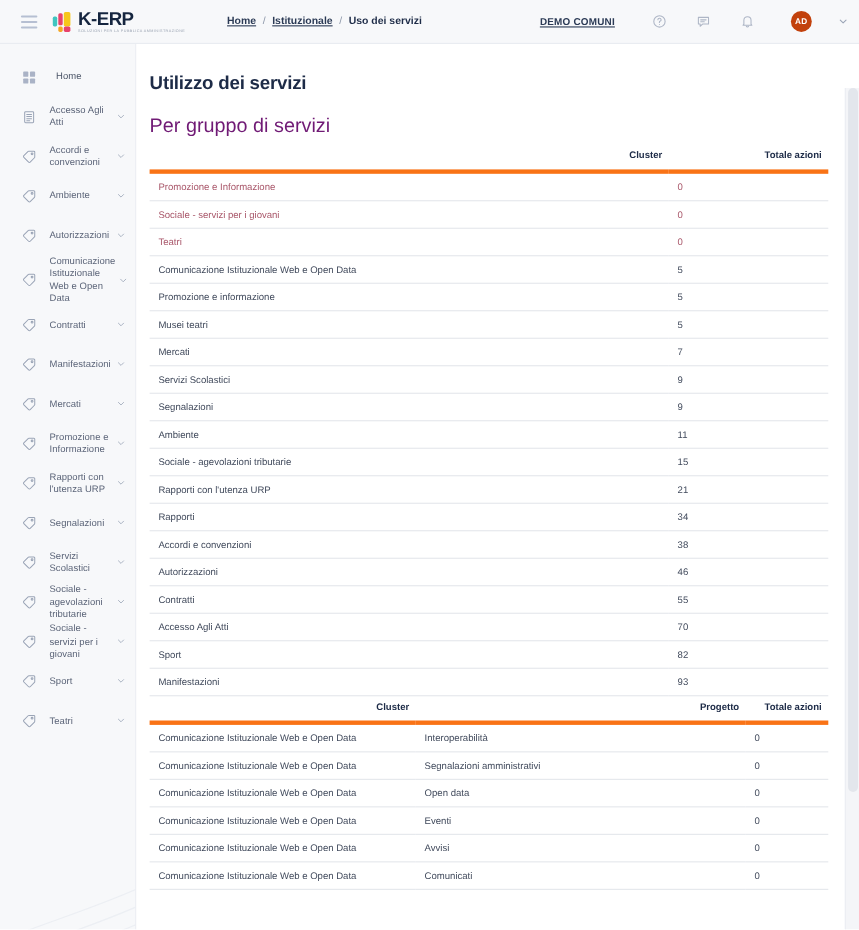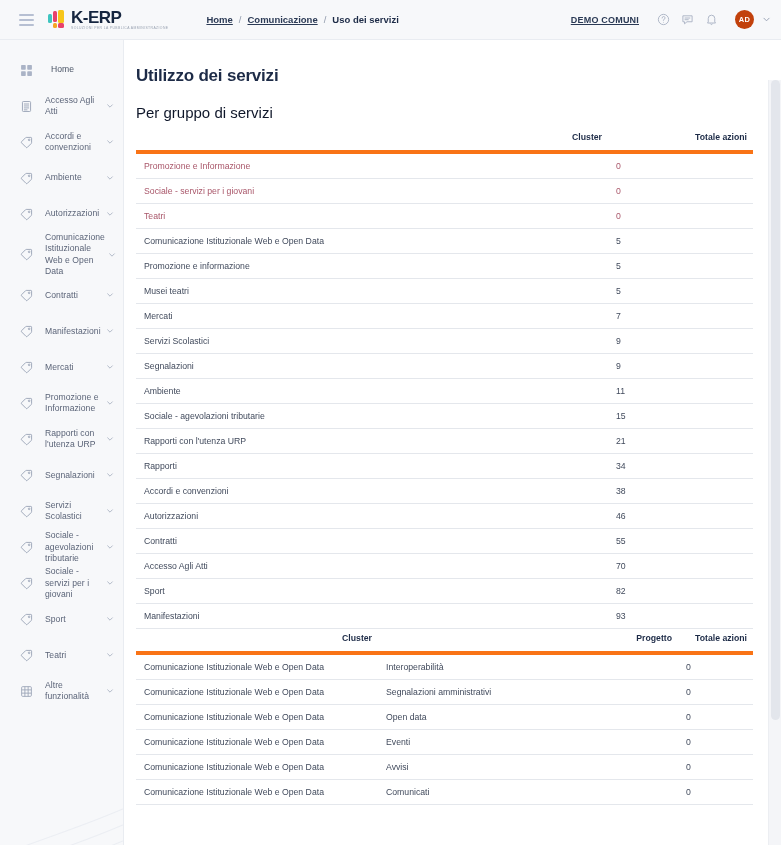--- a/index.html
+++ b/index.html
@@ -15,38 +15,38 @@
   .topbar {
     height: 40px; min-height: 40px;
     background: #f7f8fa;
     border-bottom: 1px solid #e9ecf1;
     display: flex; align-items: center;
     position: relative; z-index: 20;
   }
   .hamburger { width: 36px; display: flex; flex-direction: column; align-items: center; gap: 3px; cursor: pointer; margin-left: 8px;}
   .hamburger span { display: block; width: 15px; height: 2px; background: #b6bfd2; border-radius: 1px; }
 
-  .logo-wrap { display: flex; align-items: center; margin-left: 4px; }
+  .logo-wrap { display: flex; align-items: flex-end; margin-left: 4px; }
   .logo-mark { position: relative; width: 20px; height: 19px; margin-right: 3px; }
   .logo-mark i { position: absolute; display: block; border-radius: 1.5px; }
   .lm1 { left: 0px;   top: 4px;  width: 4px; height: 9px;  background: #3fc5c0; }
   .lm2 { left: 5px;   top: 1px;  width: 4px; height: 11px; background: #e8426b; }
   .lm3 { left: 5px;   top: 13px; width: 4px; height: 5px;  background: #f5a623; }
   .lm4 { left: 10px;  top: 0px;  width: 6px; height: 13px; background: #f7c61a; }
   .lm5 { left: 10px;  top: 13px; width: 6px; height: 5px;  background: #e8426b; }
   .logo-text { display: flex; flex-direction: column; line-height: 1; }
   .logo-main { font-size: 17px; font-weight: 700; color: #15253f; letter-spacing: -0.5px; }
   .logo-sub { font-size: 3.4px; color: #9aa3b2; letter-spacing: 0.4px; margin-top: 1.5px; }
 
   .breadcrumb { display: flex; align-items: center; margin-left: 38px; font-size: 9.5px; font-weight: 700; }
   .breadcrumb a { color: #2b3a55; text-decoration: underline; cursor: pointer; }
   .breadcrumb .sep { color: #8e98aa; margin: 0 6px; font-weight: 400; }
   .breadcrumb .current { color: #1d2b47; }
 
-  .topbar-right { margin-left: auto; display: flex; align-items: center; padding-right: 10px; gap: 0; justify-content: space-between; }
+  .topbar-right { margin-left: auto; display: flex; align-items: center; padding-right: 10px; gap: 16px; justify-content: space-between; }
   .org-name { font-size: 9px; font-weight: 700; color: #2b3a55; text-decoration: underline; letter-spacing: 0.2px; cursor: pointer; margin-right: 13px; }
   .ticon { width: 22px; height: 22px; display: flex; align-items: center; justify-content: center; cursor: pointer; margin-right: 2px; }
   .ticon svg { display: block; }
   .avatar { width: 19px; height: 19px; border-radius: 50%; background: #c2410c; color: #fff;
             font-size: 7.5px; font-weight: 700; display: flex; align-items: center; justify-content: center;
             margin-left: 11px; cursor: pointer; letter-spacing: 0.3px; }
   .chev-top { margin-left: 8px; cursor: pointer; display: flex; align-items: center; }
 
   
   .body { flex: 1; display: flex; min-height: 0; position: relative; }
@@ -78,21 +78,21 @@
 
   
   .main {
     flex: 1; background: #fff;
     overflow: hidden;
     padding: 26px 28px 16px 12px;
     position: relative;
   }
   .page-title { font-size: 17px; font-weight: 700; color: #1d2b47; letter-spacing: -0.2px; }
   .page-sub { font-size: 9px; color: #828b9c; margin-top: 8px; }
-  .section-title { font-size: 15px; color: #0f172a; margin-top: 18px; margin-bottom: 7px; font-weight: 400; }
+  .section-title { font-size: 18px; color: #701a75; margin-top: 18px; margin-bottom: 7px; font-weight: 400; }
 
   table.grid { width: 100%; border-collapse: collapse; table-layout: fixed; }
   table.grid th {
     text-align: right; font-size: 8.7px; font-weight: 700; color: #1d2b47;
     padding: 4px 6px 8px 8px; border-bottom: 4px solid #f97316; white-space: nowrap;
   }
   table.grid td {
     font-size: 8.7px; color: #414a5c; padding: 7px 6px 7px 8px;
     border-bottom: 1px solid #e4e7ec; white-space: nowrap; overflow: hidden; text-overflow: ellipsis;
   }
@@ -134,21 +134,21 @@
       </span>
       <span class="logo-text">
         <span class="logo-main">K-ERP</span>
         <span class="logo-sub">SOLUZIONI PER LA PUBBLICA AMMINISTRAZIONE</span>
       </span>
     </div>
 
     <div class="breadcrumb">
       <a>Home</a>
       <span class="sep">/</span>
-      <a>Comunicazione</a>
+      <a>Istituzionale</a>
       <span class="sep">/</span>
       <span class="current">Uso dei servizi</span>
     </div>
 
     <div class="topbar-right">
       <span class="org-name">DEMO COMUNI</span>
 
       <span class="ticon">
         <svg width="13" height="13" viewBox="0 0 24 24" fill="none" stroke="#aeb6c6" stroke-width="1.8">
           <circle cx="12" cy="12" r="9.5"></circle>
@@ -414,34 +414,20 @@
             </span>
           </div>
           <div class="sb-item">
             <span class="sb-ico">
               <svg width="13" height="13" viewBox="0 0 24 24" fill="none" stroke="#9aa4b6" stroke-width="1.7">
                 <path d="M11.6 2.6H20a1.4 1.4 0 0 1 1.4 1.4v8.4a1.8 1.8 0 0 1-.5 1.3l-7.2 7.2a1.8 1.8 0 0 1-2.6 0l-8-8a1.8 1.8 0 0 1 0-2.6l7.2-7.2a1.8 1.8 0 0 1 1.3-.5z" stroke-linejoin="round"></path>
                 <circle cx="16.9" cy="7.1" r="1.5"></circle>
               </svg>
             </span>
             <span class="sb-label">Teatri</span>
-            <span class="sb-chev">
-              <svg width="8" height="8" viewBox="0 0 24 24" fill="none" stroke="#a7b0c0" stroke-width="2.6" stroke-linecap="round" stroke-linejoin="round">
-                <path d="M5 8.5 12 15.5 19 8.5"></path>
-              </svg>
-            </span>
-          </div>
-          <div class="sb-item">
-            <span class="sb-ico">
-              <svg width="13" height="13" viewBox="0 0 24 24" fill="none" stroke="#9aa4b6" stroke-width="1.6">
-                <rect x="3" y="3" width="18" height="18" rx="2"></rect>
-                <path d="M9 3v18M15 3v18M3 9h18M3 15h18"></path>
-              </svg>
-            </span>
-            <span class="sb-label">Altre funzionalità</span>
             <span class="sb-chev">
               <svg width="8" height="8" viewBox="0 0 24 24" fill="none" stroke="#a7b0c0" stroke-width="2.6" stroke-linecap="round" stroke-linejoin="round">
                 <path d="M5 8.5 12 15.5 19 8.5"></path>
               </svg>
             </span>
           </div>
         </div>
     </nav>
 
     <main class="main">

